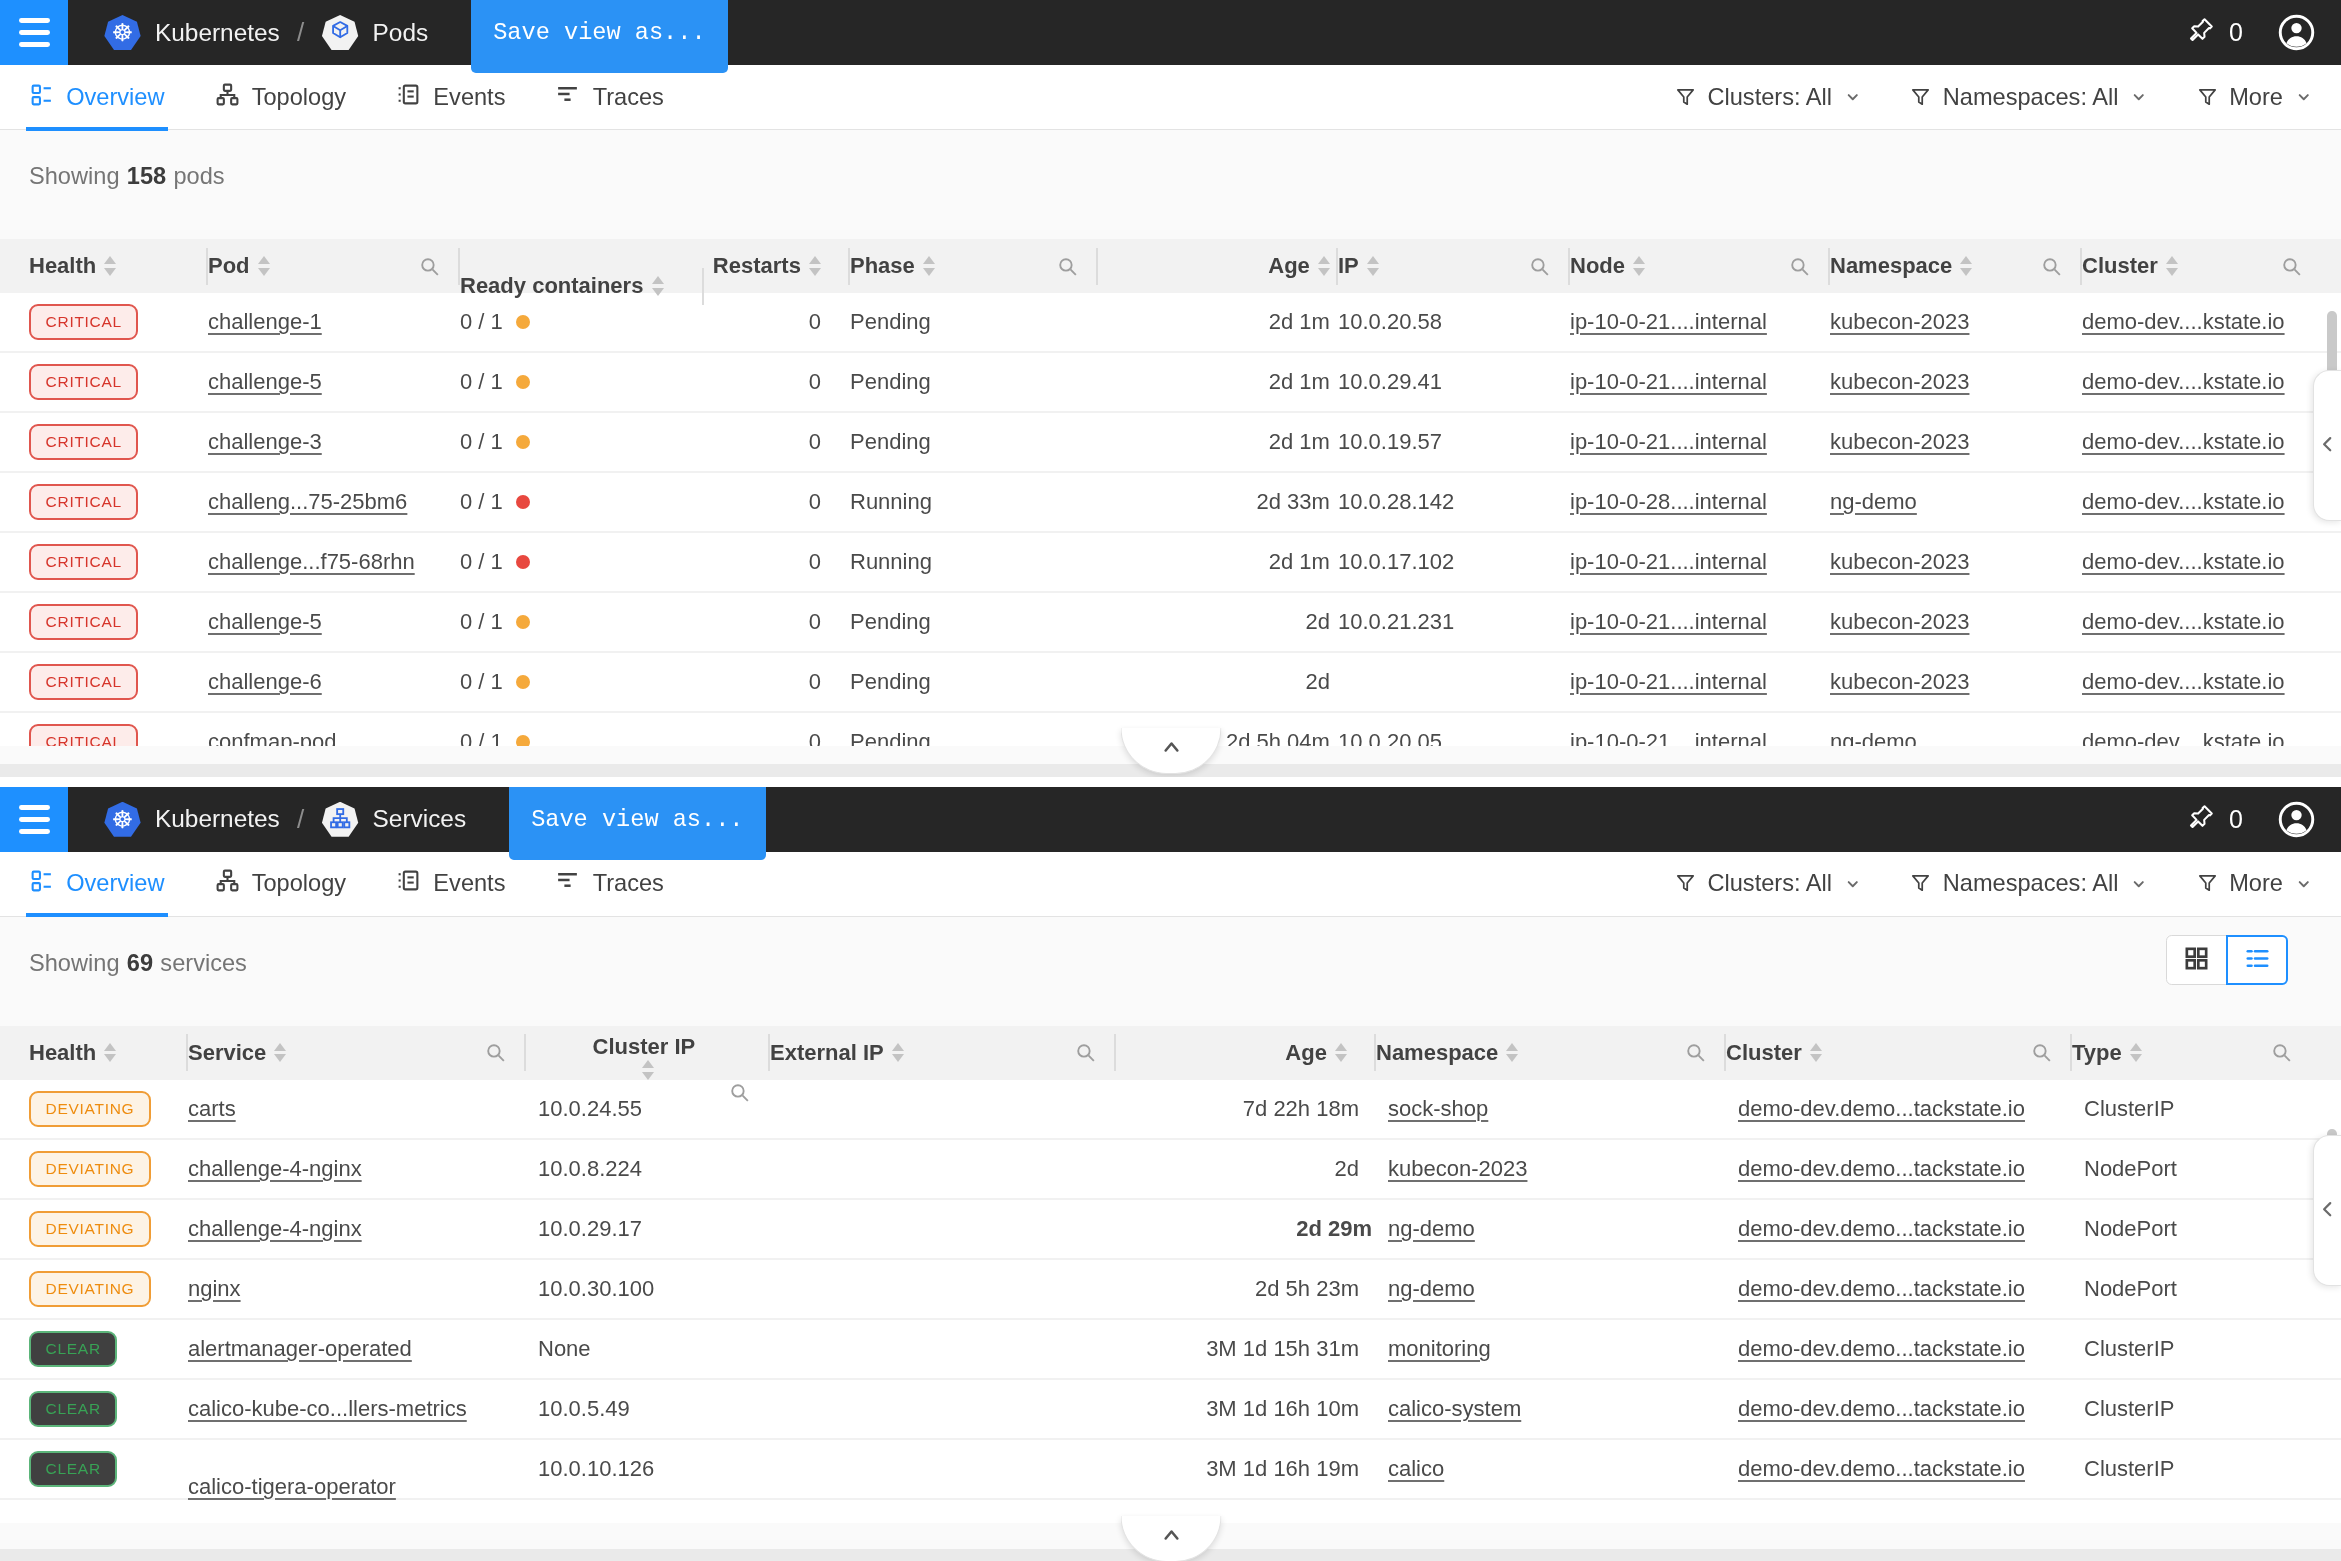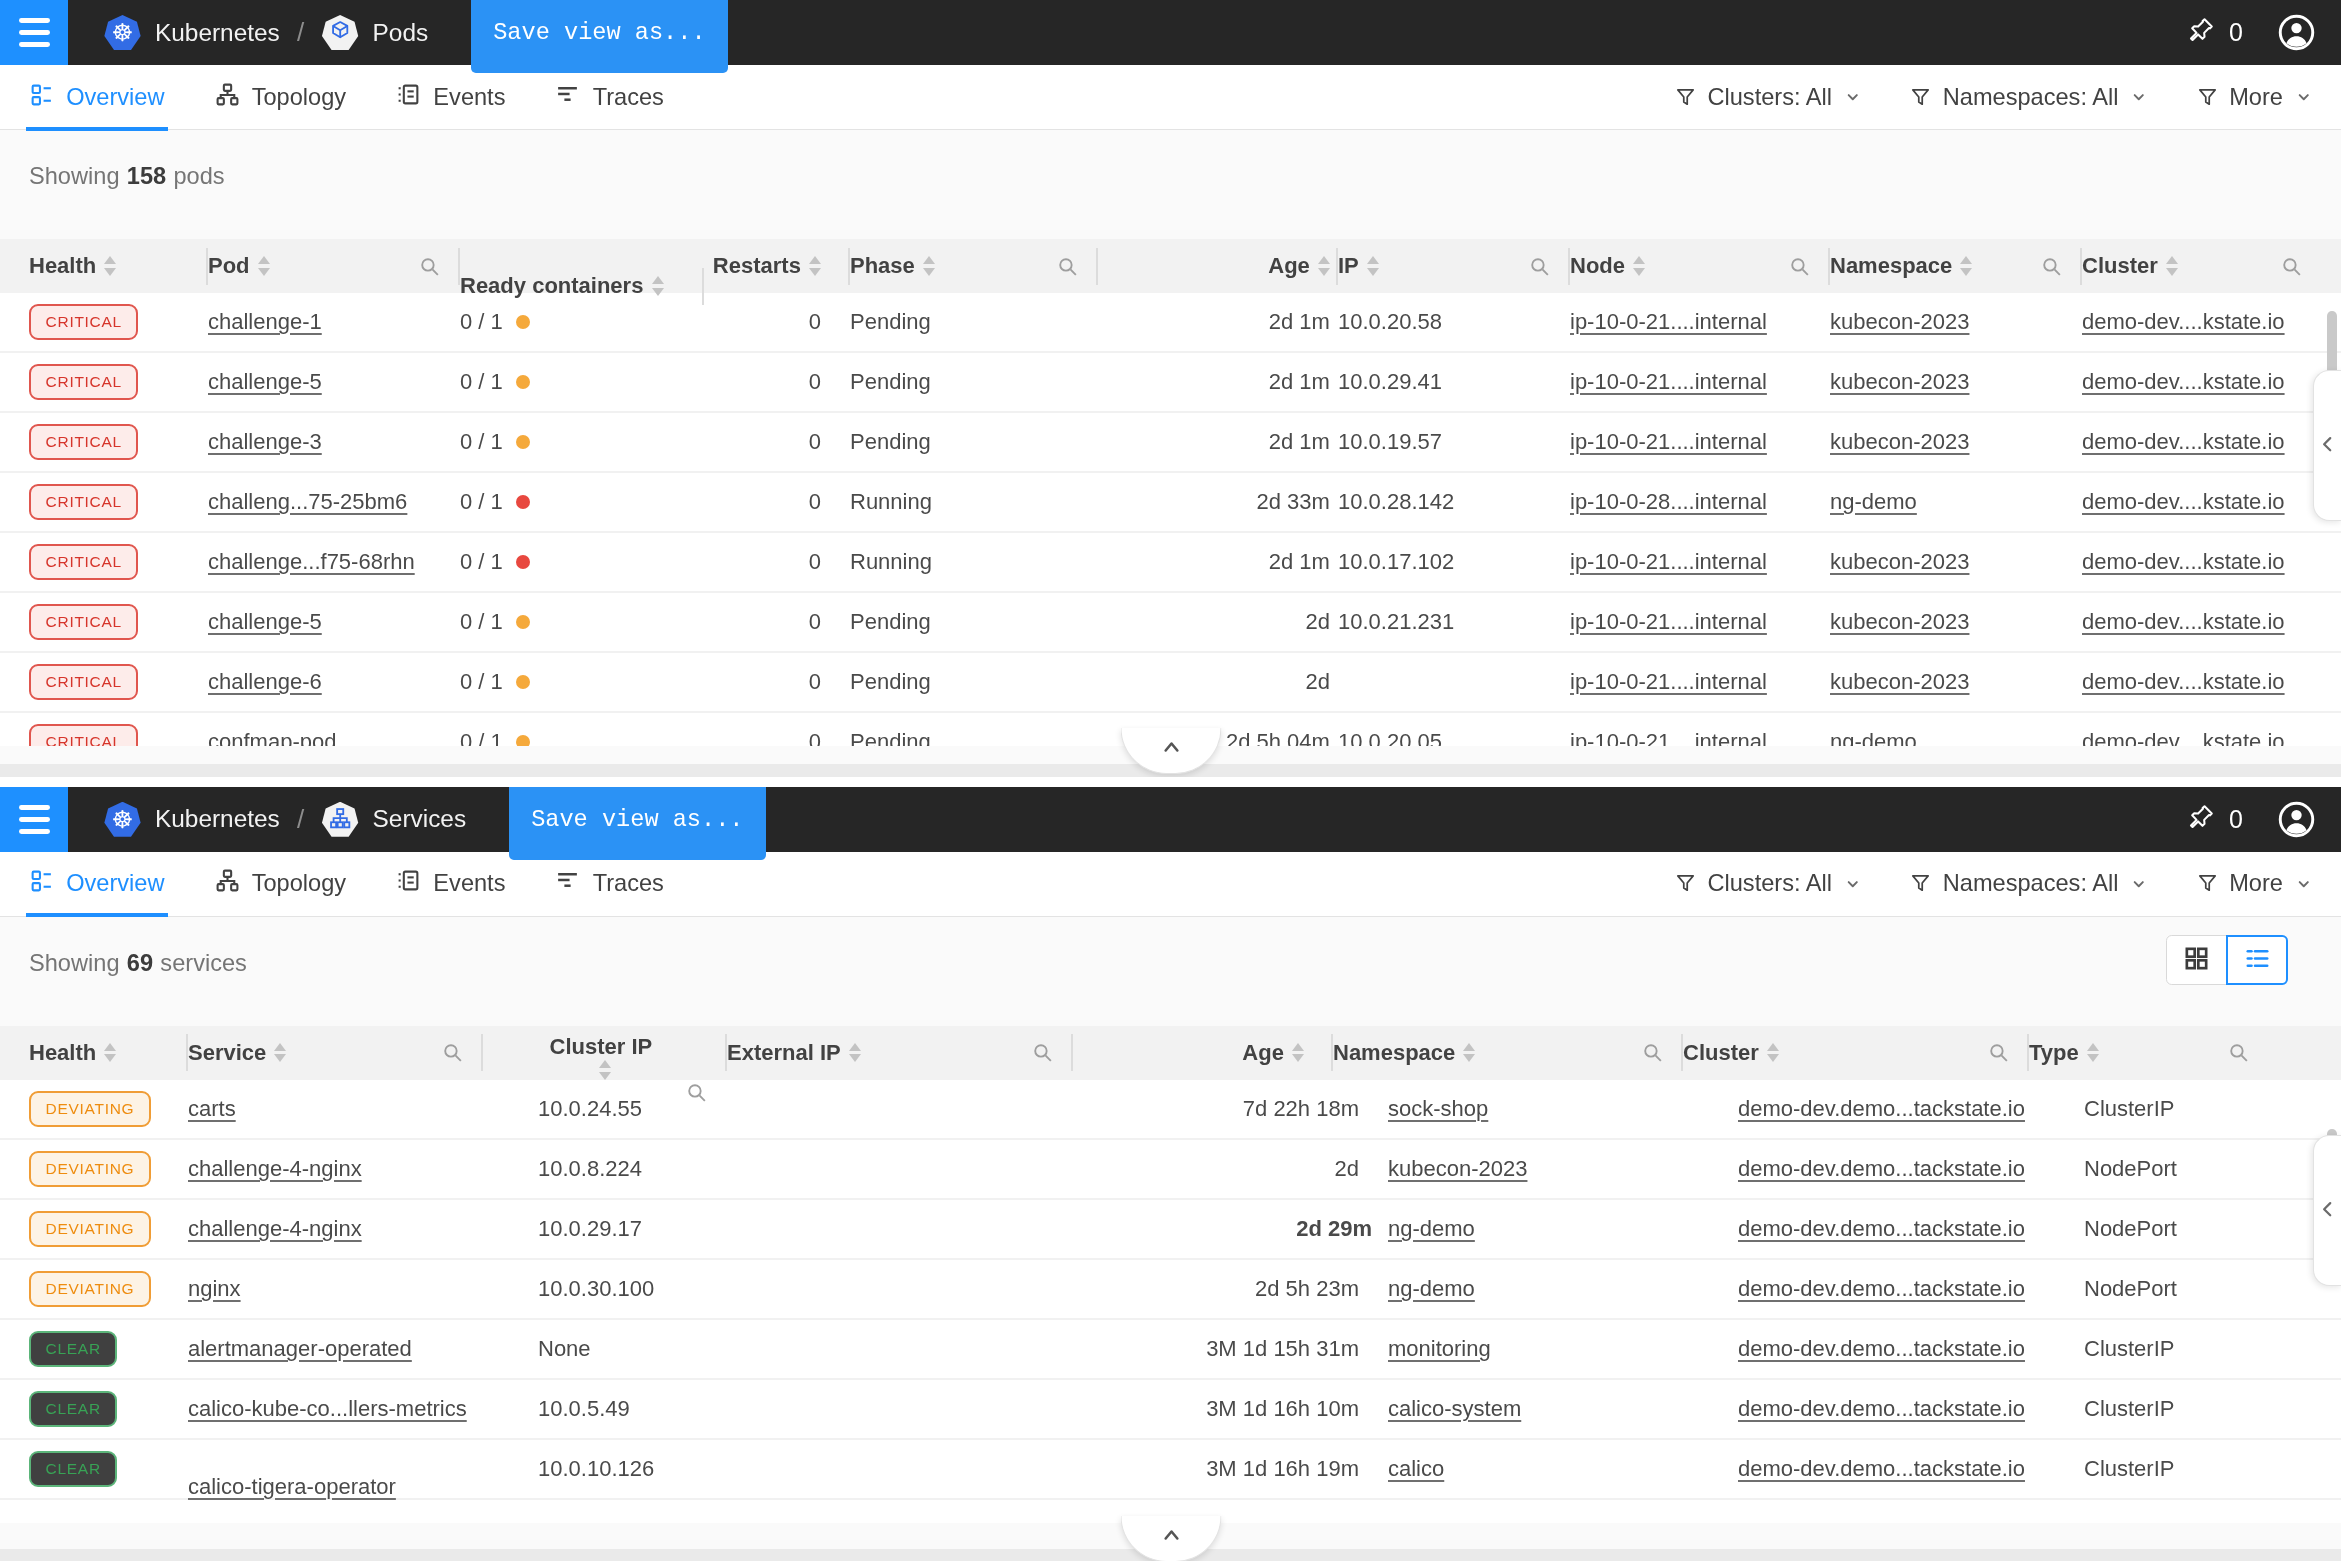--- a/index.html
+++ b/index.html
@@ -789,21 +789,21 @@
 
   <div class="table">
     <div class="thead" id="thead-1">
         <div class="th" style="width: 159px;">
           <span class="lbl">Health</span>
           <span class="sort">
             <i class="up"></i>
             <i class="dn"></i>
           </span>
         </div>
-        <div class="th" style="width: 295px;">
+        <div class="th" style="width: 338px;">
           <span class="lbl">Service</span>
           <span class="sort">
             <i class="up"></i>
             <i class="dn"></i>
           </span>
           <span class="srch">
             <svg viewBox="0 0 24 24" fill="none" stroke="currentColor" stroke-width="1.8">
               <circle cx="10.5" cy="10.5" r="5.5"></circle>
               <line x1="14.8" y1="14.8" x2="20" y2="20"></line>
             </svg>

